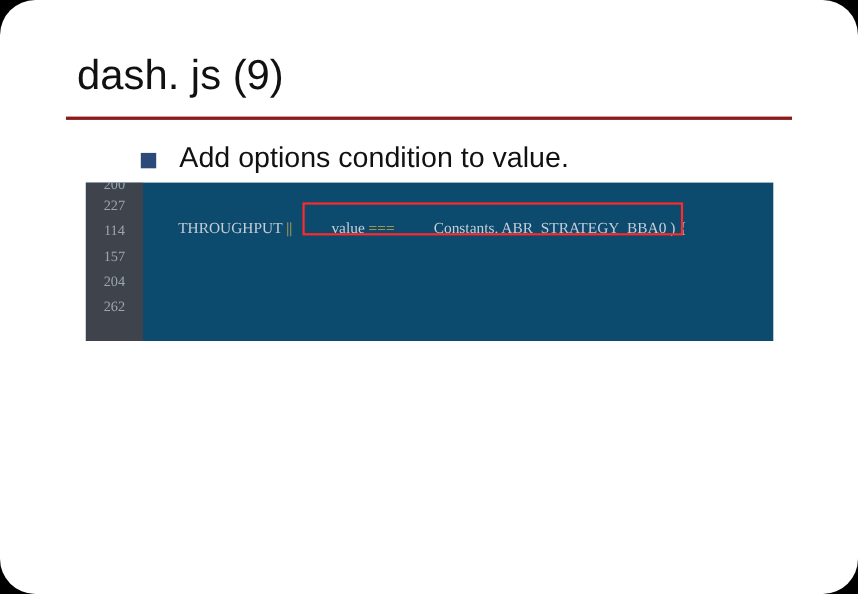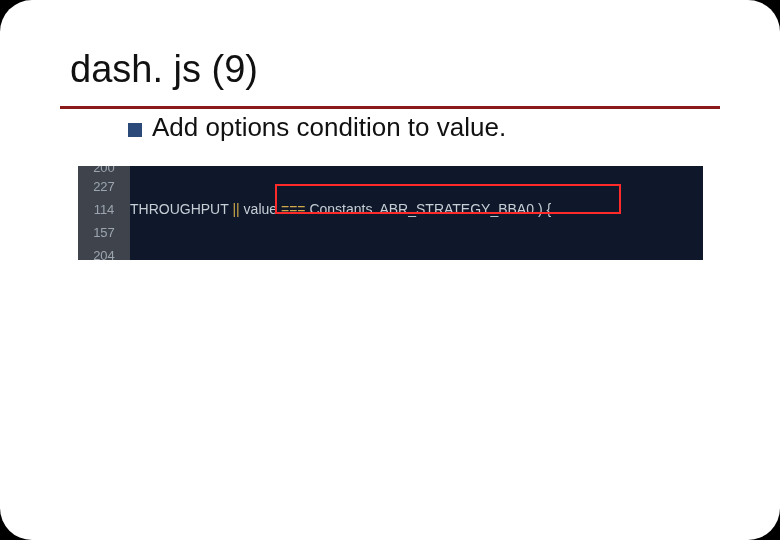--- a/index.html
+++ b/index.html
@@ -31,47 +31,47 @@
     position: absolute;
     left: 60px;
     right: 60px;
     top: 98px;
     border: 0;
     border-top: 3px solid #8b1a1a;
   }
   .bullet-row {
     position: absolute;
     left: 128px;
-    top: 112px;
+    top: 128px;
     display: flex;
     align-items: center;
-    gap: 10px;
+    gap: 21px;
   }
   .bullet {
     width: 14px;
     height: 14px;
     background: #2b4a7a;
     display: inline-block;
     flex: 0 0 auto;
     margin-top: 4px;
   }
   .bullet-text {
     font-size: 26px;
     color: #111;
     font-family: "Segoe UI", Verdana, sans-serif;
   }
   .code-strip {
     position: absolute;
     left: 78px;
     top: 166px;
     width: 625px;
-    height: 94px;
-    background: #0f172a;
+    height: 144px;
+    background: #0c4a6e;
     overflow: hidden;
-    font-family: Liberation Sans, sans-serif;
+    font-family: Liberation Serif, serif;
     font-size: 14px;
     line-height: 22px;
     color: #b8c0c8;
   }
   .gutter {
     position: absolute;
     left: 0;
     top: 0;
     bottom: 0;
     width: 52px;
@@ -100,21 +100,21 @@
     bottom: 0;
   }
   .code-row {
     position: absolute;
     left: 0;
     white-space: nowrap;
   }
   .code-row.l202 {
     top: 32px;
   }
-  .tok-ident { color: #c6ced6; }
+  .tok-ident { color: #c6ced6; margin-left: 32px; }
   .tok-op    { color: #cfa94a; }
   .tok-brace { color: #c6ced6; }
   .highlight-box {
     position: absolute;
     border: 2px solid #ff2a2a;
     pointer-events: none;
   }
   .hl1 {
     left: 275px;
     top: 184px;

